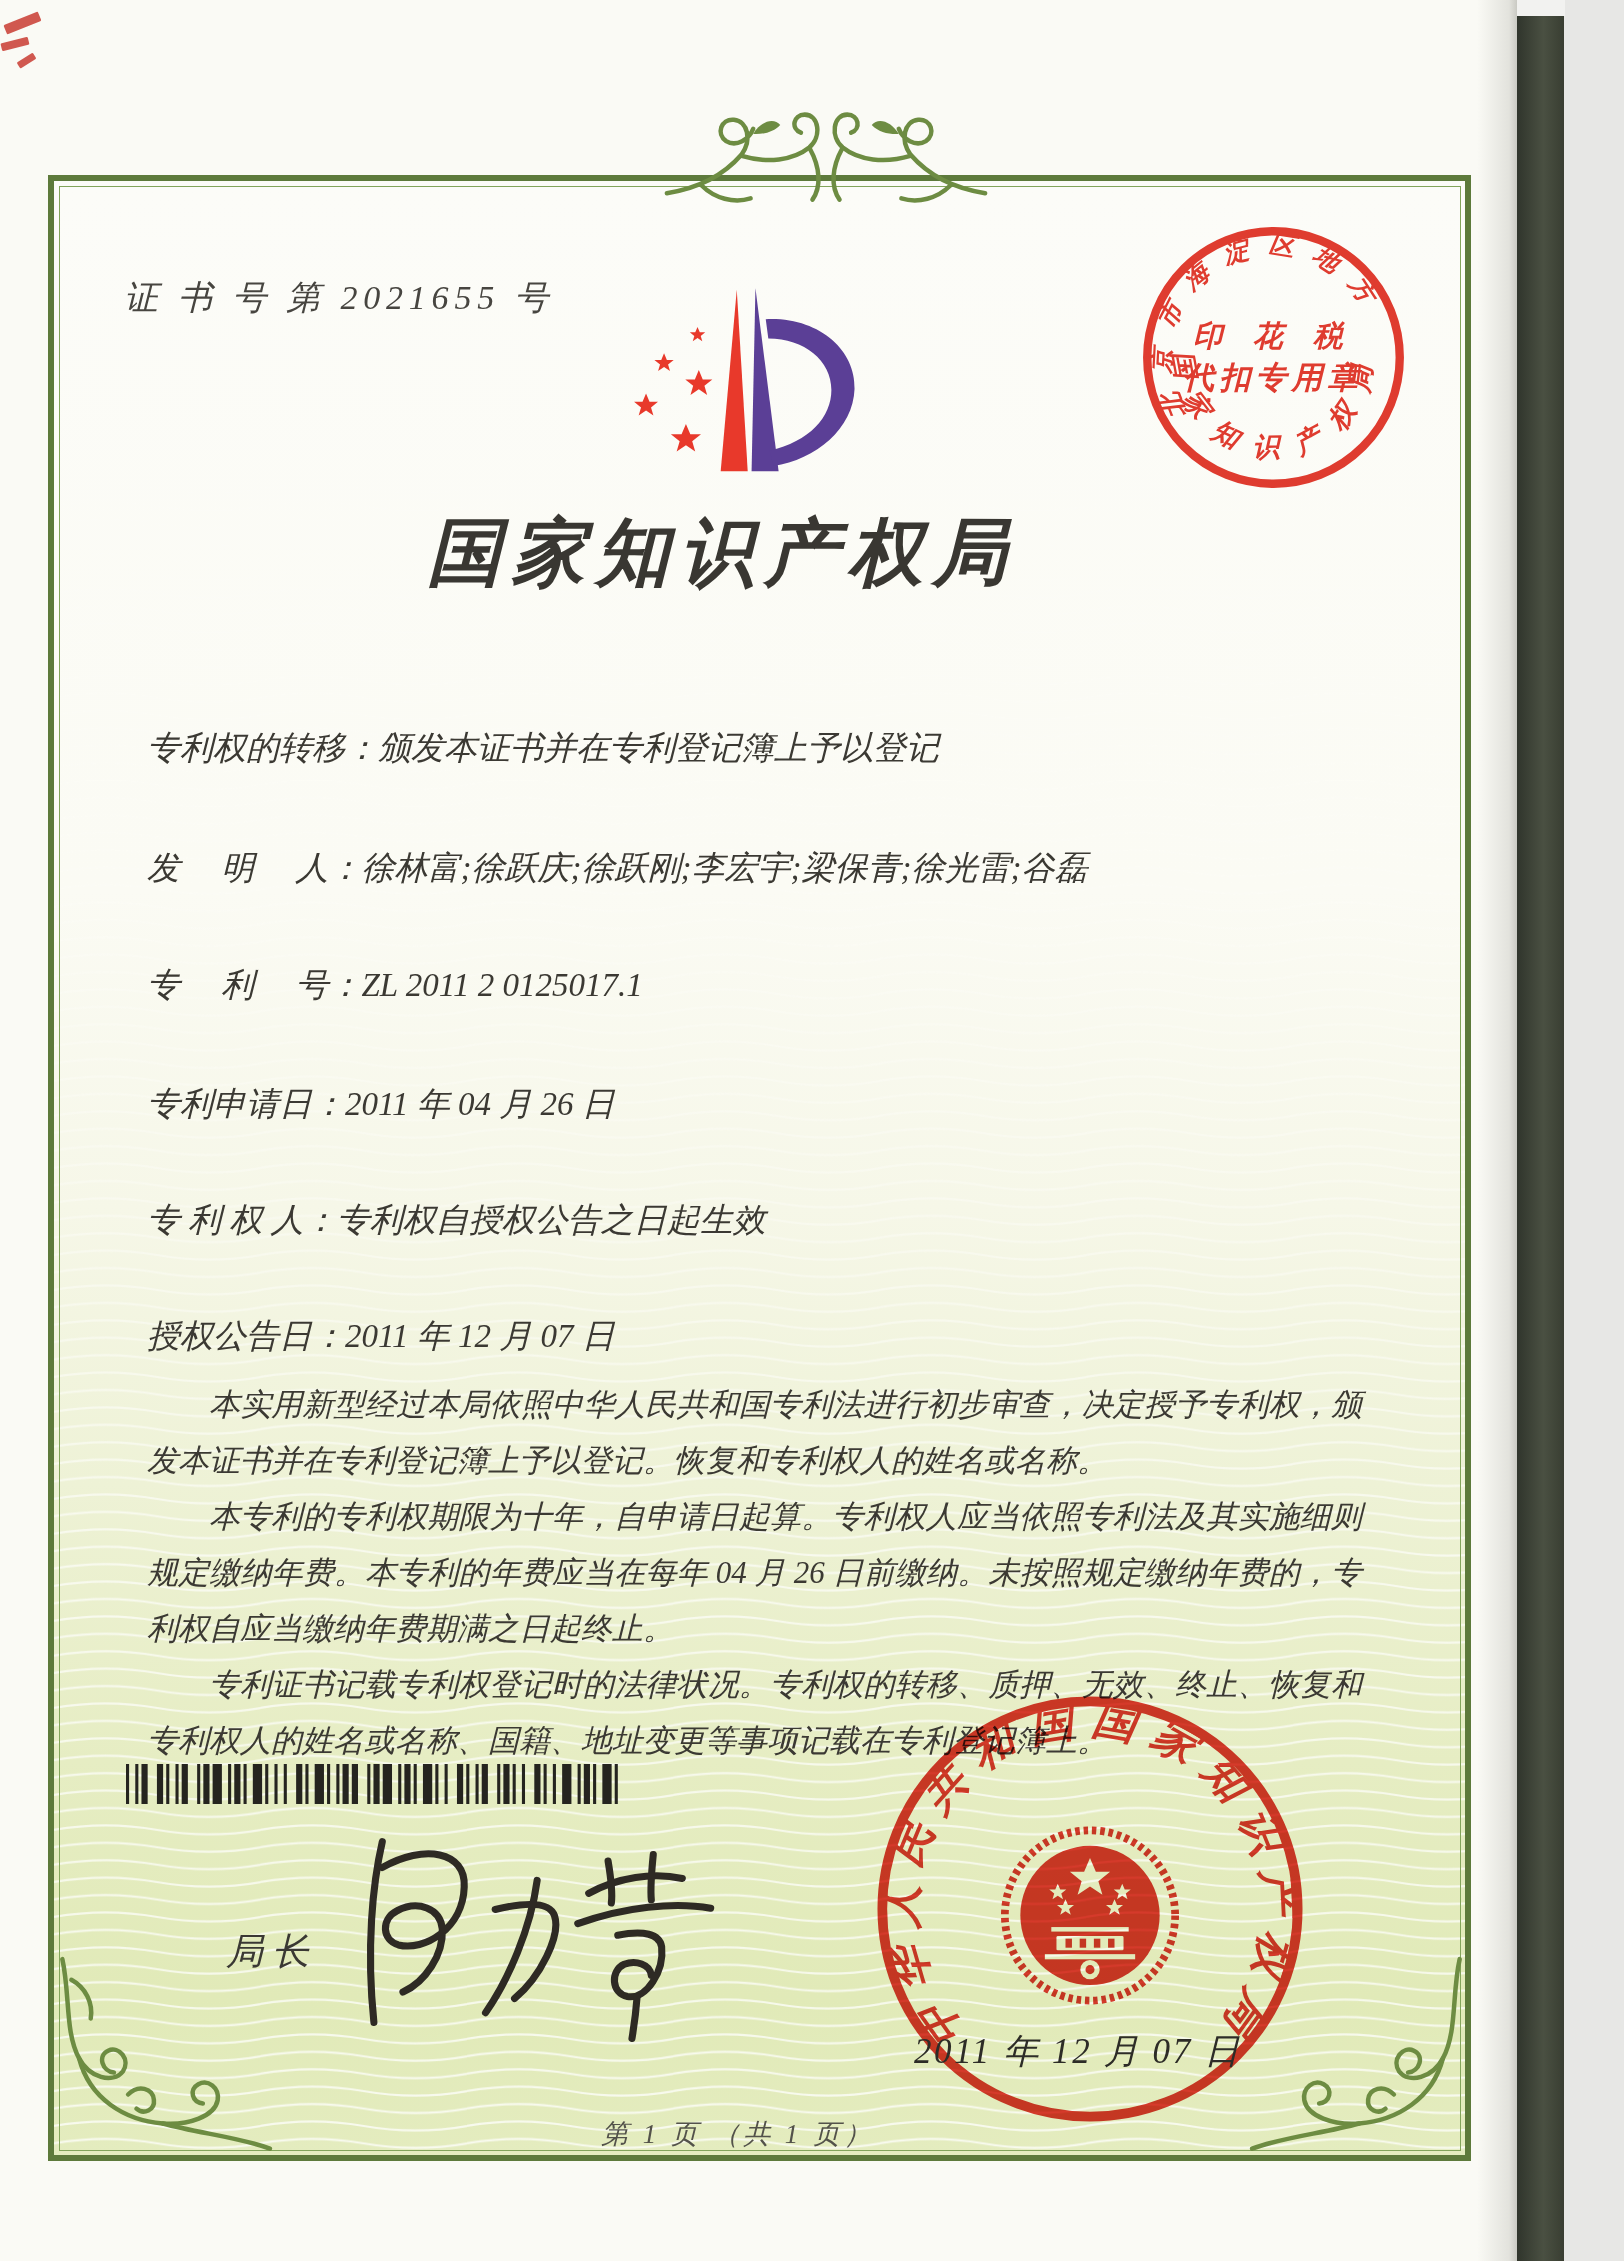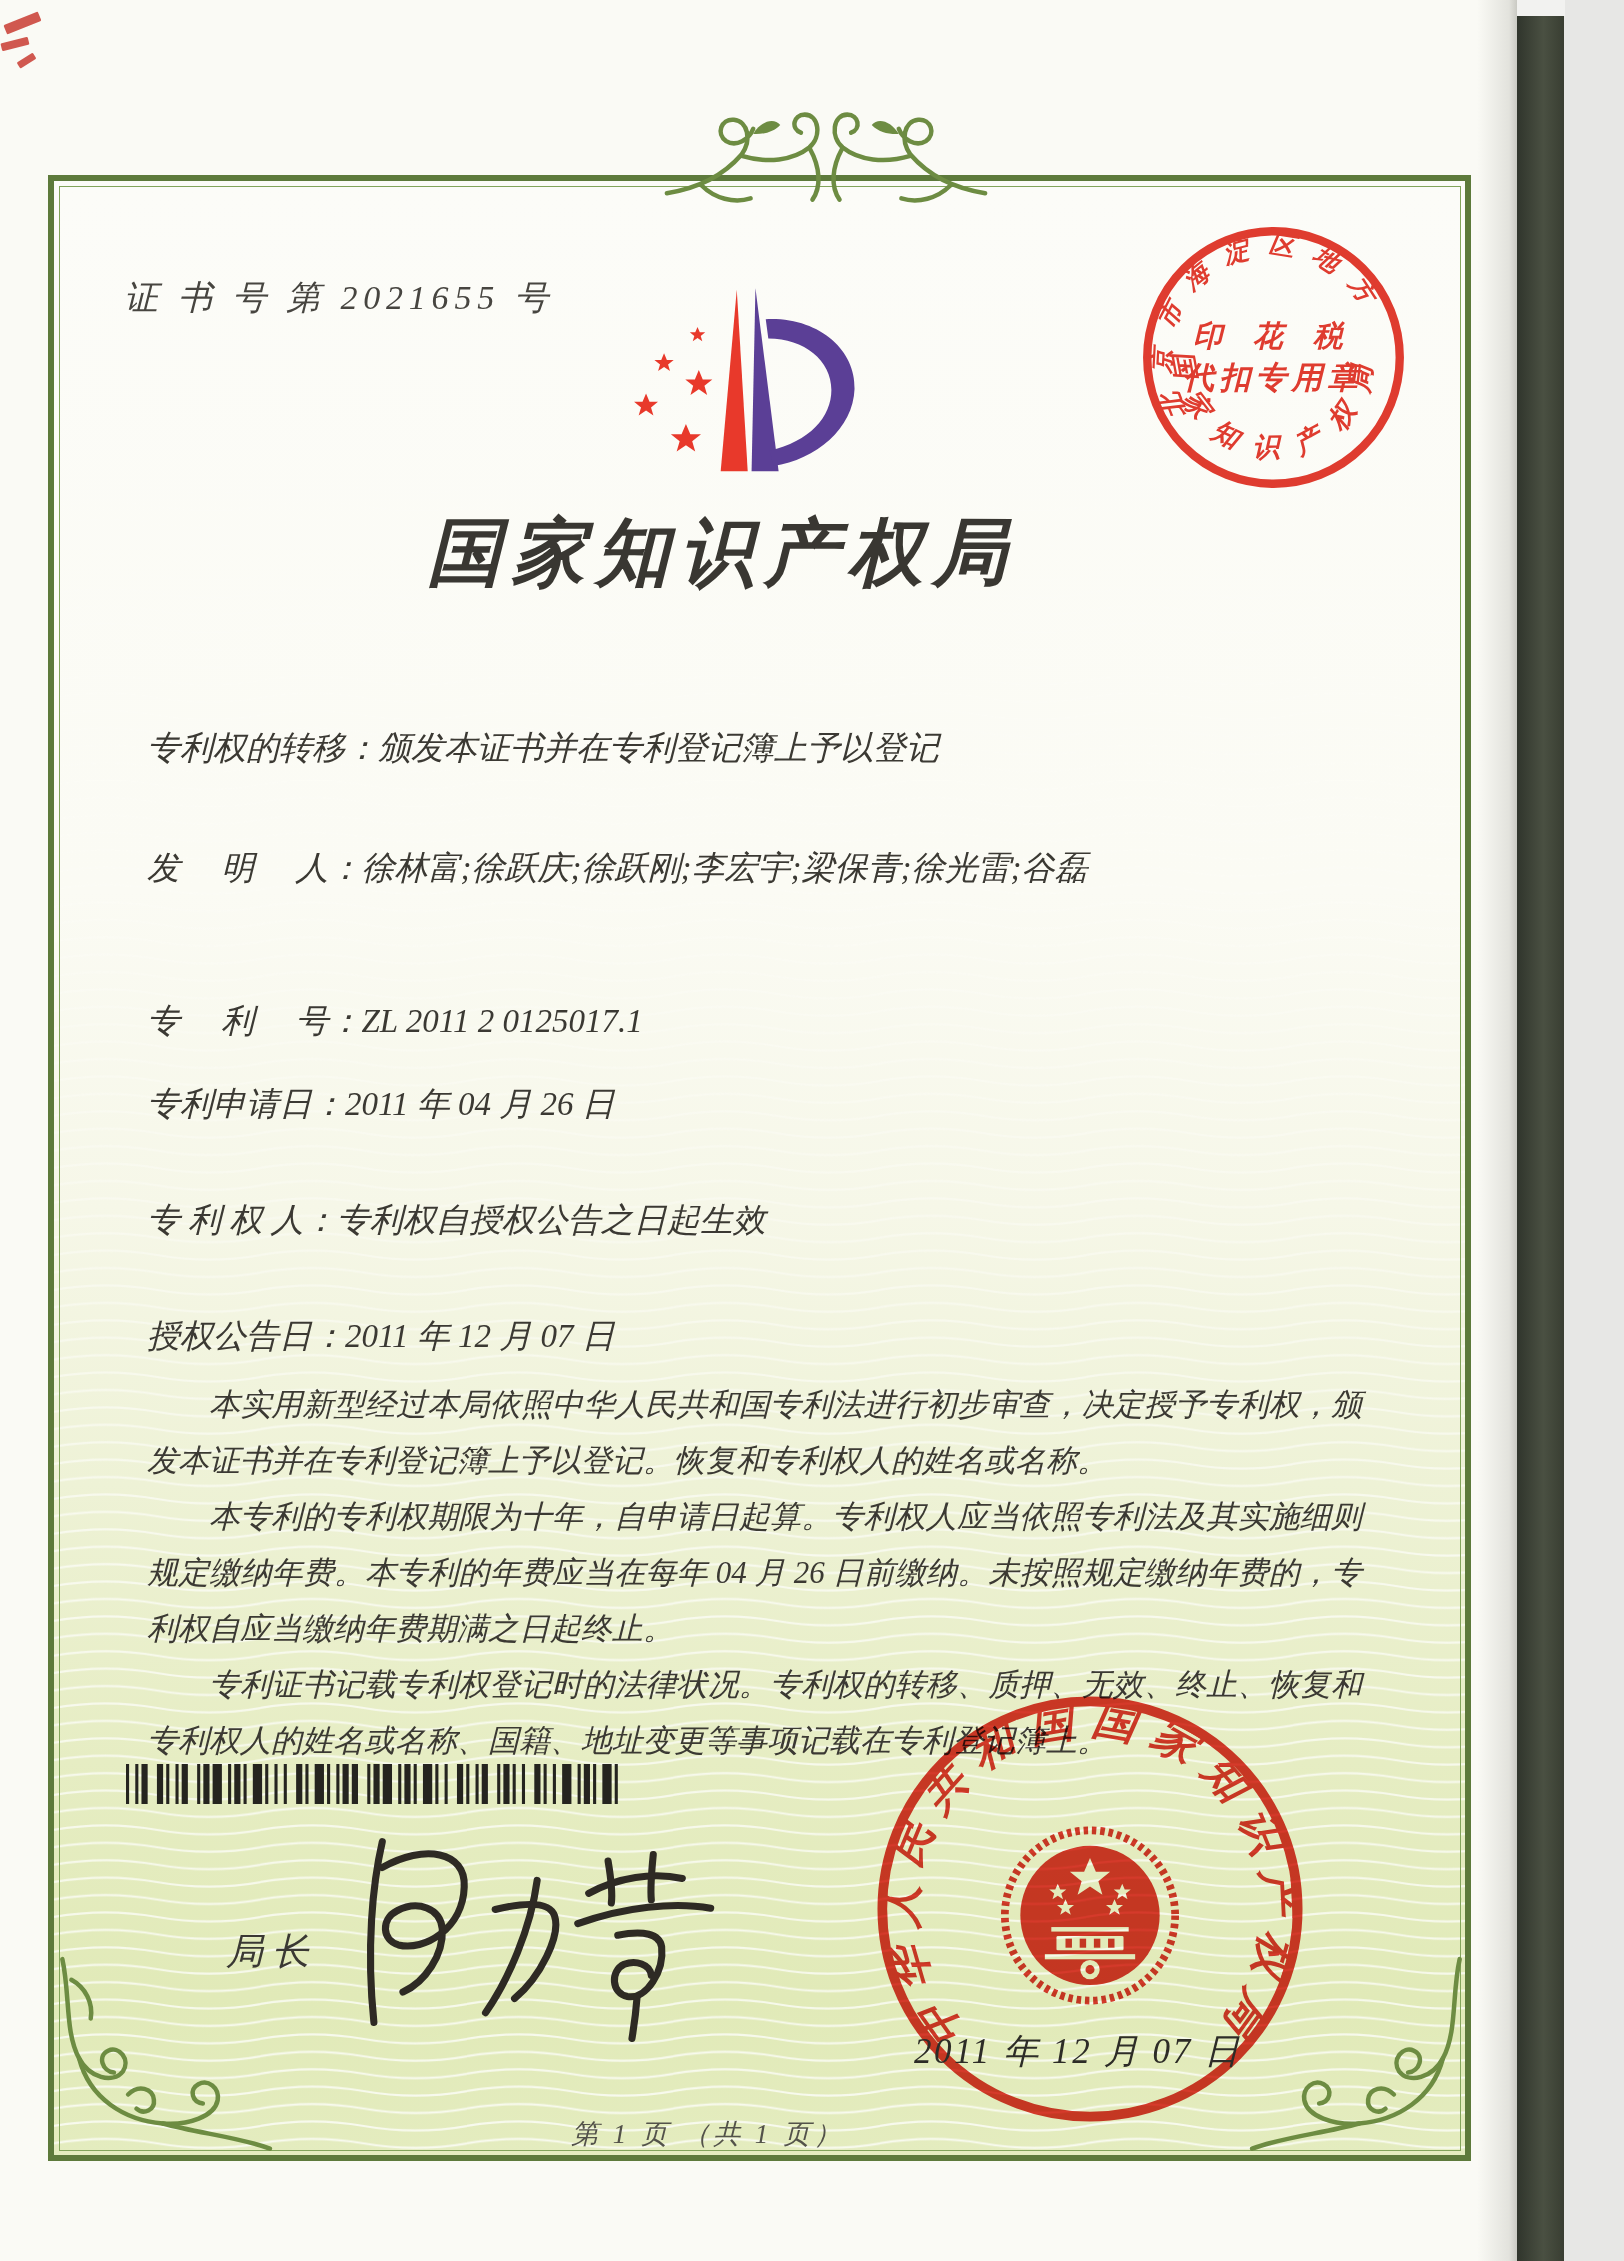--- a/index.html
+++ b/index.html
@@ -23,21 +23,21 @@
       background:linear-gradient(180deg,#fcfcf8 0%,#fbfbf4 36%,#f6f7e8 52%,#eef2d6 66%,#e6edc3 80%,#e1eab8 92%,#e4ecbf 100%);}
   #waves{position:absolute;inset:0;width:100%;height:100%;}
   #cert-no{left:124px;top:275px;font-size:34px;letter-spacing:5.8px;color:#474540;}
   #title{left:48px;top:504px;width:1348px;text-align:center;font-size:74px;font-weight:bold;
          letter-spacing:10.3px;color:#393732;}
   .field{left:147px;font-size:33px;white-space:nowrap;color:#3b3933;}
   #body-text{left:147px;top:1377px;width:1215px;font-size:31px;line-height:56px;text-align:justify;color:#3b3933;}
   #body-text p{margin:0;text-indent:2em;}
   #director{left:226px;top:1927px;font-size:37px;letter-spacing:9px;color:#3a3833;}
   #seal-date{left:914px;top:2028px;font-size:35px;letter-spacing:2.6px;color:#2d2c27;}
-  #footer{left:60px;top:2116px;width:1296px;text-align:center;font-size:27px;letter-spacing:3.9px;color:#53524a;}
+  #footer{left:48px;top:2116px;width:1296px;text-align:center;font-size:27px;letter-spacing:3.9px;color:#53524a;padding-left:42px;}
   .blend{mix-blend-mode:multiply;}
   .hidden-label{position:absolute;width:0.6px;height:0.6px;overflow:hidden;clip:rect(0 0 0 0);}
 </style>
 </head>
 <body>
 
 <div id="scan">
 
   <div class="abs" id="sheet"></div>
 
@@ -143,21 +143,21 @@
   </svg>
 
   <div class="abs" id="title">国家知识产权局</div>
 
   <div class="abs field" style="top:726px;">
     <span>专利权的转移：</span><span>颁发本证书并在专利登记簿上予以登记</span>
   </div>
   <div class="abs field" style="top:846px;">
     <span>发　 明　 人：</span><span>徐林富;徐跃庆;徐跃刚;李宏宇;梁保青;徐光雷;谷磊</span>
   </div>
-  <div class="abs field" style="top:963px;margin-top:36px;">
+  <div class="abs field" style="top:963px;">
     <span>专　 利　 号：</span><span>ZL 2011 2 0125017.1</span>
   </div>
   <div class="abs field" style="top:1082px;">
     <span>专利申请日：</span><span>2011 年 04 月 26 日</span>
   </div>
   <div class="abs field" style="top:1198px;">
     <span>专 利 权 人：</span><span>专利权自授权公告之日起生效</span>
   </div>
   <div class="abs field" style="top:1314px;">
     <span>授权公告日：</span><span>2011 年 12 月 07 日</span>

